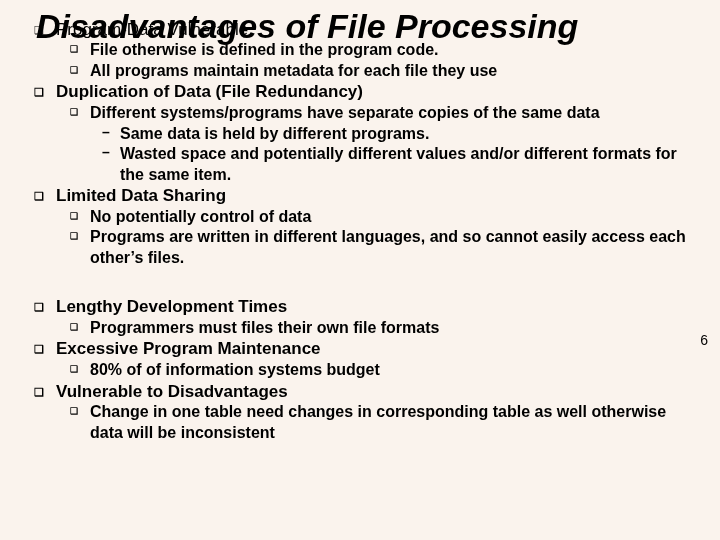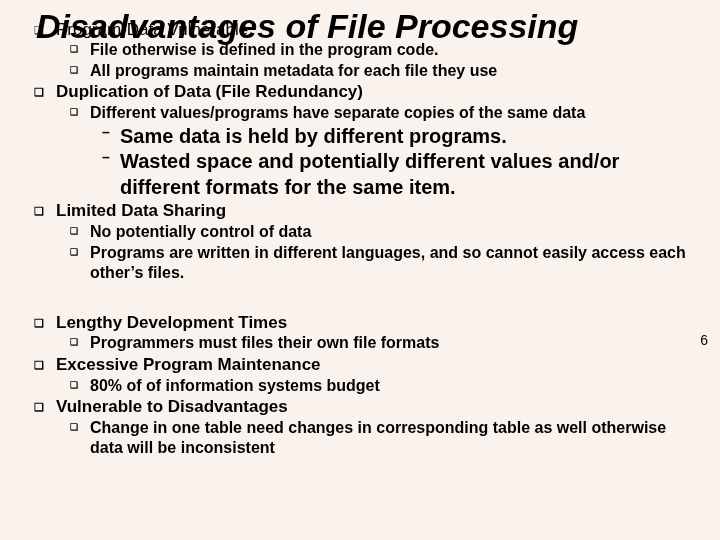--- a/index.html
+++ b/index.html
@@ -71,21 +71,21 @@
     content: "❑";
     position: absolute;
     left: 14px;
     top: 4px;
     font-size: 9px;
     color: #000;
   }
   
   ul.l3 > li {
     padding-left: 30px;
-    font-size: 20px;
+    font-size: 16px;
     font-weight: bold;
     color: #000;
   }
   ul.l3 > li::before {
     content: "–";
     position: absolute;
     left: 12px;
     top: 0px;
     font-size: 14px;
     color: #000;
@@ -118,21 +118,21 @@
           <li>
             <span>All programs maintain metadata for each file they use</span>
           </li>
         </ul>
       </li>
 
       <li style="font-weight:bold;">
         <span>Duplication of Data (File Redundancy)</span>
         <ul class="l2">
           <li>
-            <span>Different values/programs have separate copies of the same data</span>
+            <span>Different systems/programs have separate copies of the same data</span>
             <ul class="l3">
               <li>
                 <span>Same data is held by different programs.</span>
               </li>
               <li>
                 <span>Wasted space and potentially different values and/or different formats for the same item.</span>
               </li>
             </ul>
           </li>
         </ul>

